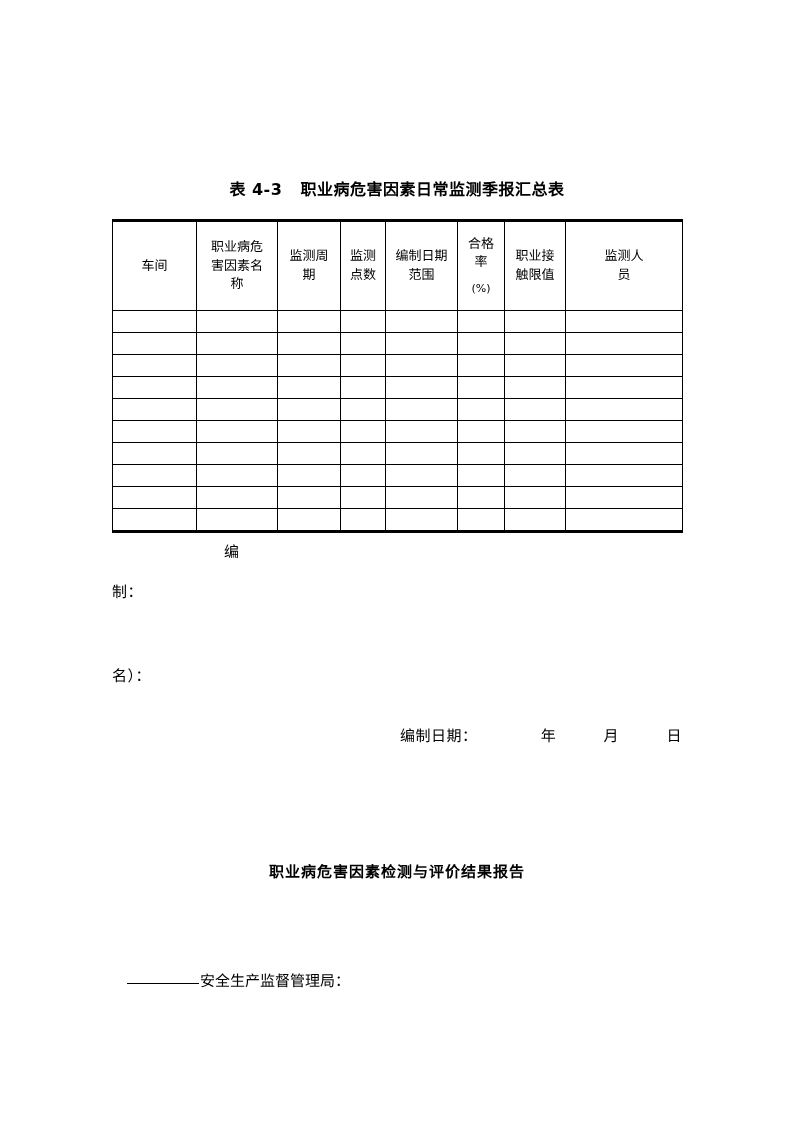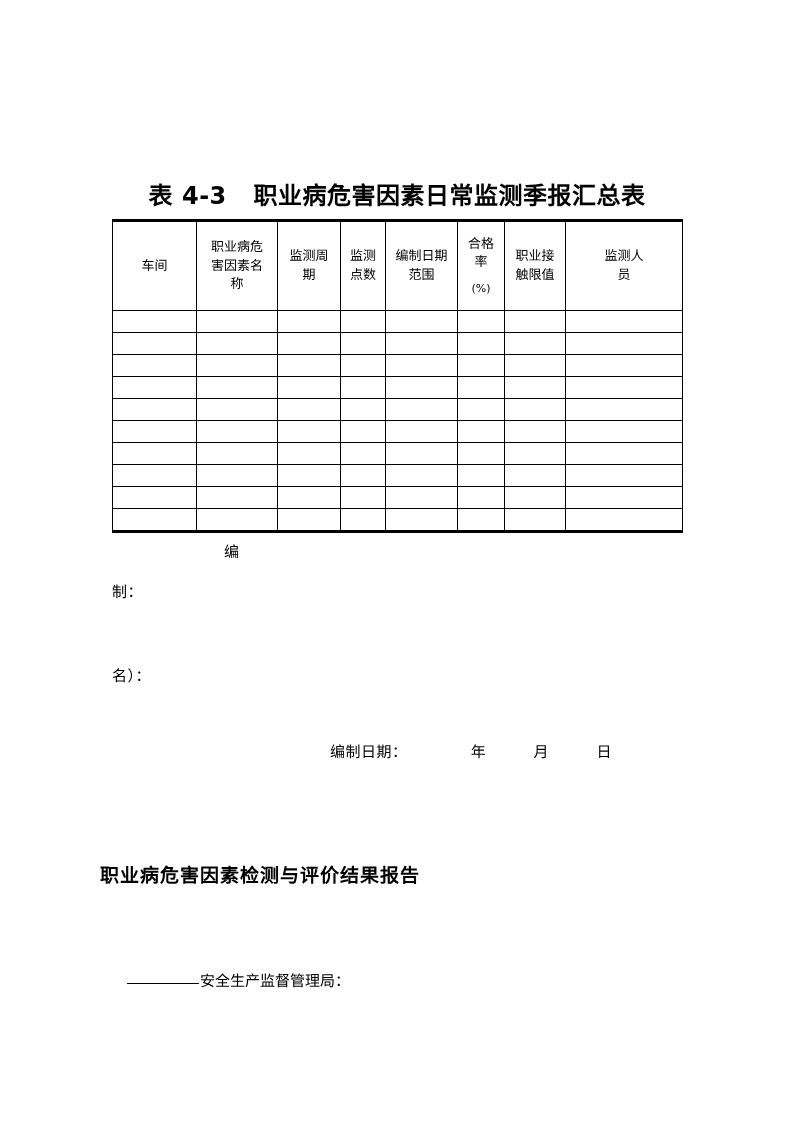--- a/index.html
+++ b/index.html
@@ -25,21 +25,21 @@
     height: 1122px;
   }
 
   
   .table-title {
     position: absolute;
     left: 112px;
     top: 176px;
     width: 570px;
     text-align: center;
-    font-size: 24px;
+    font-size: 16px;
     font-weight: bold;
     letter-spacing: 0.5px;
     white-space: pre;
     font-family: "DejaVu Sans", "Liberation Sans", sans-serif;
   }
 
   
   .form-table {
     position: absolute;
     left: 112px;
@@ -113,34 +113,34 @@
     top: 624px;
     width: 570px;
     text-align: right;
   }
   .sig-review-b {
     left: 112px;
     top: 664px;
   }
   .sig-date {
     left: 112px;
-    top: 740px;
+    top: 724px;
+    width: 570px;
+    text-align: right;
+    text-indent: 148px;
+  }
+
+  
+  .report-heading {
+    position: absolute;
+    left: 112px;
+    top: 860px;
     width: 570px;
     text-align: center;
-    text-indent: 148px;
-  }
-
-  
-  .report-heading {
-    position: absolute;
-    left: 100px;
-    top: 860px;
-    width: 570px;
-    text-align: left;
-    font-size: 19px;
+    font-size: 15px;
     font-weight: bold;
     letter-spacing: 1px;
     font-family: "DejaVu Sans", "Liberation Sans", sans-serif;
   }
 
   .addressee {
     position: absolute;
     left: 112px;
     top: 952px;
     font-size: 15px;

